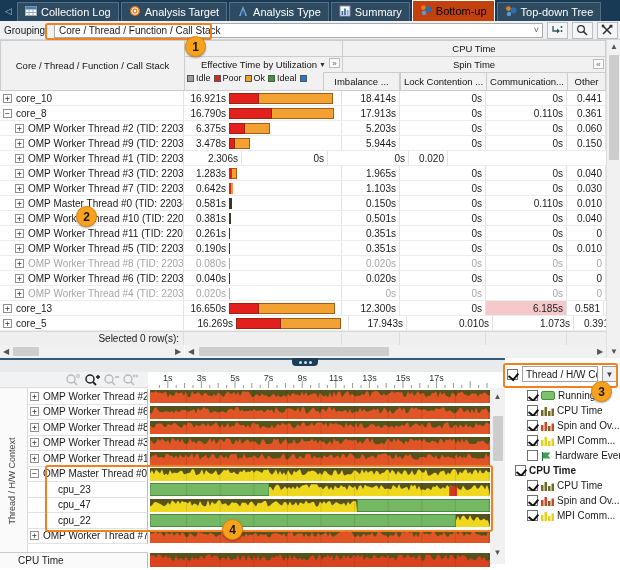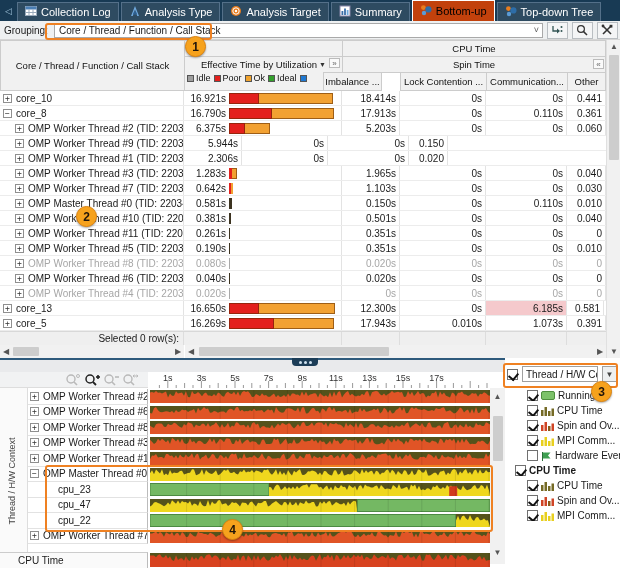--- a/index.html
+++ b/index.html
@@ -117,32 +117,32 @@
               <rect x="0.5" y="1.5" width="11" height="9" fill="#fff" stroke="#9ab"></rect>
               <rect x="0.5" y="1.5" width="11" height="3" fill="#4a7fb5"></rect>
               <line x1="4" y1="4.5" x2="4" y2="10.5" stroke="#9ab"></line>
               <line x1="8" y1="4.5" x2="8" y2="10.5" stroke="#9ab"></line>
               <line x1="0.5" y1="7.5" x2="11.5" y2="7.5" stroke="#9ab"></line>
             </svg></span>
           <span>Collection Log</span>
         </div>
         <div class="tab">
           <span><svg class="tabicon" viewBox="0 0 12 12">
-              <path d="M6 1L2 11h1.8L6 4.5 8.2 11H10z" fill="#6fa8dc"></path>
-              <circle cx="6" cy="8.2" r="1.6" fill="#2d5e8f"></circle>
-            </svg></span>
-          <span>Analysis Type</span>
-        </div>
-        <div class="tab">
-          <span><svg class="tabicon" viewBox="0 0 12 12">
               <circle cx="6" cy="6" r="5" fill="#e87d1e"></circle>
               <circle cx="6" cy="6" r="3.2" fill="none" stroke="#fff" stroke-width="1"></circle>
               <circle cx="6" cy="6" r="1.2" fill="#fff"></circle>
             </svg></span>
           <span>Analysis Target</span>
+        </div>
+        <div class="tab">
+          <span><svg class="tabicon" viewBox="0 0 12 12">
+              <path d="M6 1L2 11h1.8L6 4.5 8.2 11H10z" fill="#6fa8dc"></path>
+              <circle cx="6" cy="8.2" r="1.6" fill="#2d5e8f"></circle>
+            </svg></span>
+          <span>Analysis Type</span>
         </div>
         <div class="tab">
           <span><svg class="tabicon" viewBox="0 0 12 12">
               <rect x="1" y="1" width="10" height="10" fill="#fff" stroke="#88a"></rect>
               <rect x="2.5" y="6" width="1.8" height="4" fill="#3a6ea8"></rect>
               <rect x="5.1" y="3.5" width="1.8" height="6.5" fill="#3a6ea8"></rect>
               <rect x="7.7" y="5" width="1.8" height="5" fill="#6fa8dc"></rect>
             </svg></span>
           <span>Summary</span>
         </div>
@@ -223,21 +223,21 @@
             <span>Ideal</span>
           </span>
           <span class="lg">
             <span class="lgsw" style="background: rgb(31, 120, 209);"></span>
           </span>
         </div>
     </div>
     <div class="miniico" style="left:329px;top:18px;">»</div>
     <div class="hcell" style="left:342px;top:16px;width:264px;height:17px;">Spin Time</div>
     <div class="miniico" style="left:593px;top:19px;">«</div>
-    <div class="hcell" style="left:323px;top:32px;width:59px;height:19px;text-align:center;">Imbalance ...</div>
+    <div class="hcell" style="left:323px;top:32px;width:77px;height:19px;text-align:center;">Imbalance ...</div>
     <div class="hcell" style="left:486px;top:32px;width:82px;height:19px;">Communication...</div>
     <div class="hcell" style="left:400px;top:32px;width:87px;height:19px;">Lock Contention ...</div>
     <div class="hcell" style="left:567px;top:32px;width:39px;height:19px;">Other</div>
 
     <div class="gbody" id="grid-body">
         <div class="grow">
           <div class="gc gc-tree" style="width: 184px; padding-left: 3px;">
             <span class="exp">+</span>
             <span style="white-space: nowrap;">core_10</span>
           </div>
@@ -315,20 +315,29 @@
           </div>
           <div class="gc gc-num" style="width: 39px;">
             <span>0.060</span>
           </div>
         </div>
         <div class="grow">
           <div class="gc gc-tree" style="width: 184px; padding-left: 15px;">
             <span class="exp">+</span>
             <span style="white-space: nowrap;">OMP Worker Thread #9 (TID: 220384)</span>
           </div>
+          <div class="gc" style="width: 158px;">
+            <div class="effwrap">
+              <span class="effval">3.478s</span>
+              <div class="effbar">
+                <i style="display: block; height: 11px; width: 6px; background: rgb(227, 32, 29); border: 1px solid rgba(90, 40, 0, 0.55);"></i>
+                <i style="display: block; height: 11px; width: 15px; background: rgb(242, 161, 50); border-top: 1px solid rgba(90, 40, 0, 0.55); border-right: 1px solid rgba(90, 40, 0, 0.55); border-bottom: 1px solid rgba(90, 40, 0, 0.55); border-left: none; border-image: initial;"></i>
+              </div>
+            </div>
+          </div>
           <div class="gc gc-num" style="width: 58px;">
             <span>5.944s</span>
           </div>
           <div class="gc gc-num" style="width: 86px;">
             <span>0s</span>
           </div>
           <div class="gc gc-num" style="width: 81px;">
             <span>0s</span>
           </div>
           <div class="gc gc-num" style="width: 39px;">
@@ -614,21 +623,21 @@
           </div>
           <div class="gc gc-num" style="width: 37px;">
             <span>0.581</span>
           </div>
         </div>
         <div class="grow">
           <div class="gc gc-tree" style="width: 184px; padding-left: 3px;">
             <span class="exp">+</span>
             <span style="white-space: nowrap; text-align: center;">core_5</span>
           </div>
-          <div class="gc" style="width: 158px;">
+          <div class="gc" style="width: 158px; margin-left: 7px;">
             <div class="effwrap">
               <span class="effval">16.269s</span>
               <div class="effbar">
                 <i style="display: block; height: 11px; width: 45px; background: rgb(227, 32, 29); border: 1px solid rgba(90, 40, 0, 0.55);"></i>
                 <i style="display: block; height: 11px; width: 60px; background: rgb(242, 161, 50); border-top: 1px solid rgba(90, 40, 0, 0.55); border-right: 1px solid rgba(90, 40, 0, 0.55); border-bottom: 1px solid rgba(90, 40, 0, 0.55); border-left: none; border-image: initial;"></i>
               </div>
             </div>
           </div>
           <div class="gc gc-num" style="width: 58px;">
             <span>17.943s</span>

